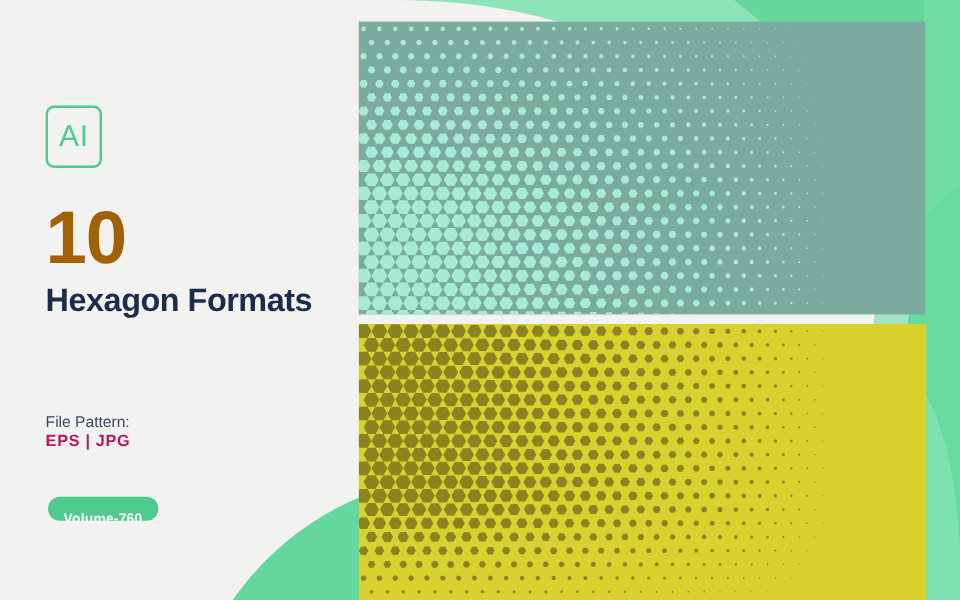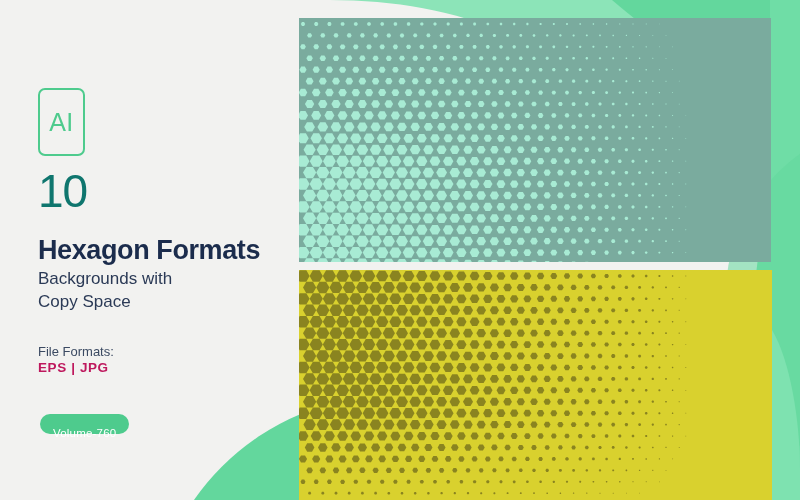--- a/index.html
+++ b/index.html
@@ -38,44 +38,44 @@
     width: 250px;
     height: 500px;
     z-index: 5;
   }
 
   .ai-badge {
     position: absolute;
     left: 0;
     top: 88px;
     width: 47px;
-    height: 68px;
+    height: 52px;
     border: 2px solid #4ecb8d;
     border-radius: 7px;
     box-sizing: border-box;
     display: flex;
     align-items: center;
     justify-content: center;
   }
   .ai-badge-label {
     font-family: "Liberation Sans", sans-serif;
     font-size: 25px;
     font-weight: 400;
     color: #4ecb8d;
     letter-spacing: 0.5px;
     line-height: 1;
   }
 
   .count-number {
     position: absolute;
     left: 0;
     top: 168px;
-    font-size: 46px;
-    font-weight: normal;
-    color: #0f766e;
+    font-size: 62px;
+    font-weight: bold;
+    color: #a16207;
     line-height: 1;
     letter-spacing: -1px;
   }
 
   .title-main {
     position: absolute;
     left: 0;
     top: 236px;
     font-size: 27px;
     font-weight: bold;
@@ -122,21 +122,21 @@
     height: 20px;
     padding: 0 13px;
     background: #4ecb8d;
     border-radius: 11px;
     display: inline-flex;
     align-items: center;
     justify-content: center;
   }
   .volume-pill-label {
     font-size: 11.5px;
-    font-weight: normal;
+    font-weight: bold;
     color: #ffffff;
     letter-spacing: 0.2px;
     line-height: 1;
     margin-top: 20px;
   }
 
   
   .panel {
     position: absolute;
     overflow: hidden;
@@ -183,26 +183,22 @@
   <div class="info-col">
 
     <div class="ai-badge">
       <span class="ai-badge-label">AI</span>
     </div>
 
     <div class="count-number">10</div>
 
     <div class="title-main">Hexagon Formats</div>
 
-    <div class="title-sub">
-      <div>Backgrounds with</div>
-      <div>Copy Space</div>
-    </div>
-
-    <div class="formats-label">File Formats:</div>
+
+    <div class="formats-label">File Pattern:</div>
     <div class="formats-value">EPS  |  JPG</div>
 
     <div class="volume-pill">
       <span class="volume-pill-label">Volume-760</span>
     </div>
 
   </div>
 
   <div class="panel panel-teal">
     <svg id="svg-teal" width="472" height="244">

